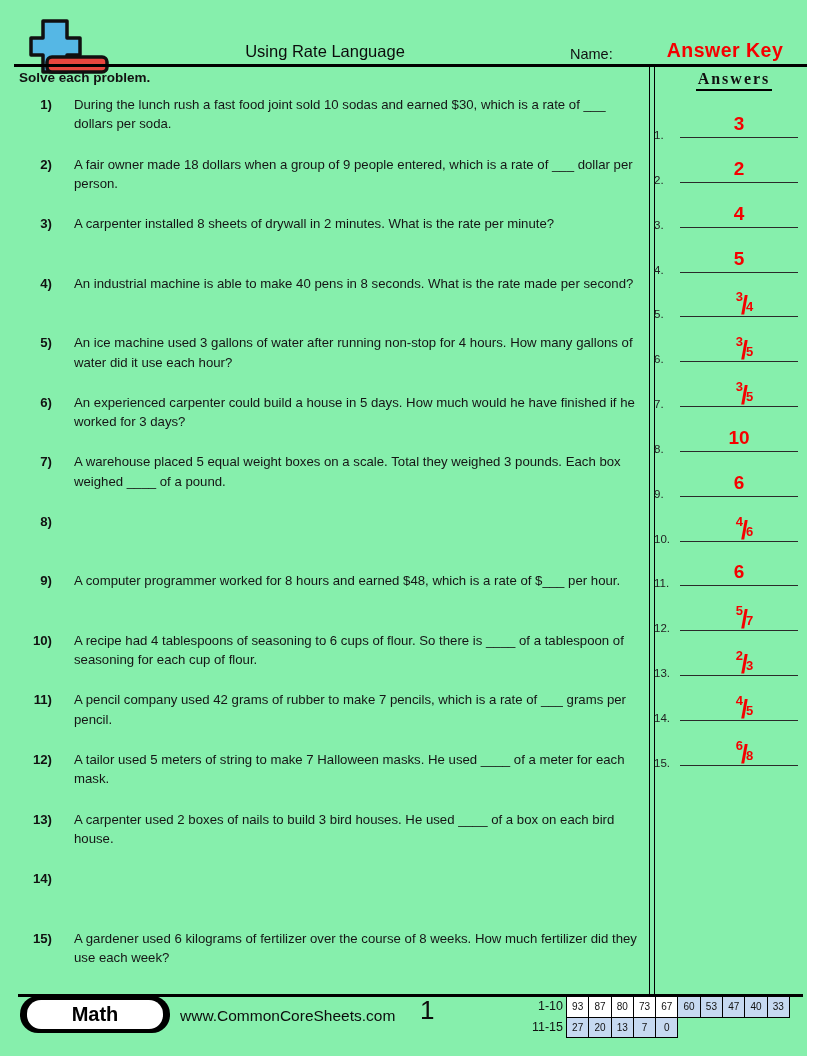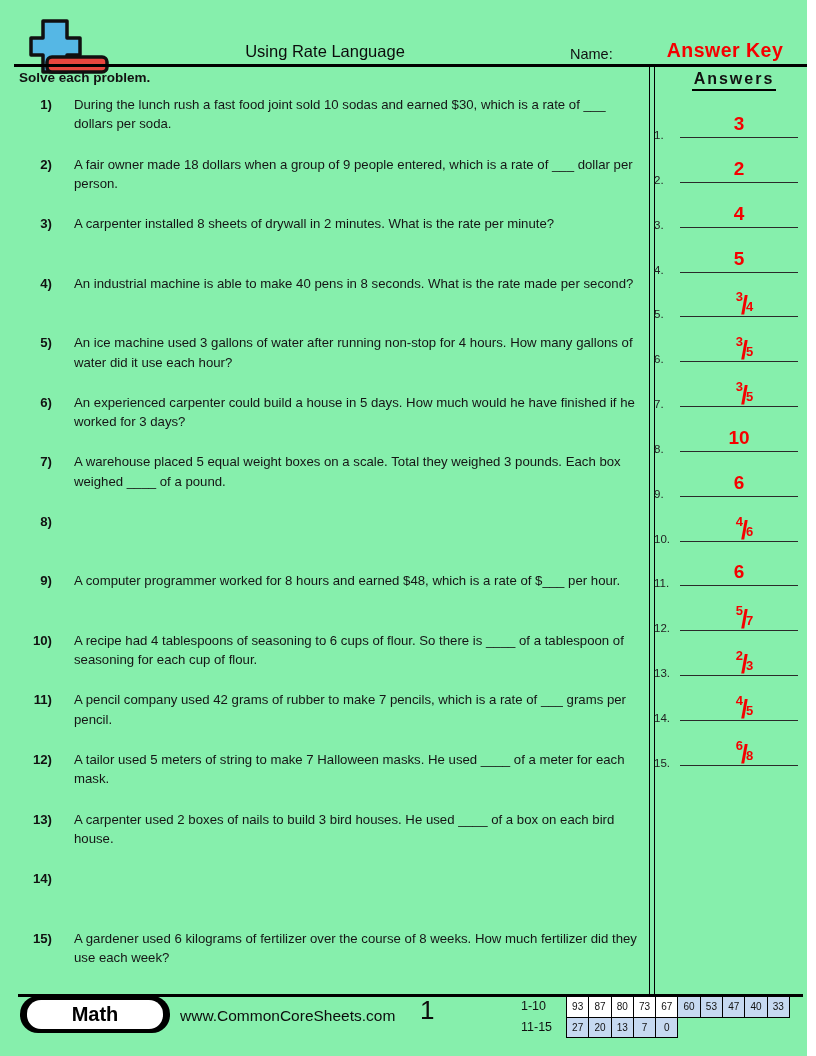--- a/index.html
+++ b/index.html
@@ -42,21 +42,21 @@
   }
   .problem-text{
     margin-left:22px;flex:1;font-size:13.2px;line-height:19.4px;color:#151515;
   }
 
   
   .answers-divider{
     position:absolute;left:649px;top:66px;height:929px;width:4px;
     border-left:1.5px solid #000;border-right:1.5px solid #000;
   }
-  .answers-heading{position:absolute;left:652px;top:70px;width:164px;text-align:center;}
+  .answers-heading{position:absolute;left:652px;top:70px;width:164px;text-align:center;font-family:Liberation Serif, serif;}
   .answers-heading span{
     display:inline-block;font-size:16px;font-weight:bold;letter-spacing:2px;
     border-bottom:2.5px solid #000;padding:0 2px 1px 2px;
   }
   .answers-list{position:absolute;left:652px;top:93.2px;width:164px;}
   .answer-row{position:relative;height:44.85px;}
   .answer-line{
     position:absolute;left:28px;right:18px;bottom:0;
     border-bottom:1.6px solid #2a2a2a;
   }
@@ -84,21 +84,21 @@
     background:#fff;border-radius:14px;
     display:flex;align-items:center;justify-content:center;
     font-size:20px;font-weight:bold;color:#000;
   }
   .site-url{position:absolute;left:180px;top:1007px;font-size:15.5px;color:#0c0c0c;}
   .page-number{position:absolute;left:420px;top:995px;font-size:26px;color:#0c0c0c;}
   .score-table{position:absolute;left:521px;top:996px;}
   .score-row{display:flex;}
   .score-row + .score-row{margin-top:-1px;}
   .score-label{
-    width:42px;flex:0 0 42px;text-align:left;padding-right:4px;
+    width:42px;flex:0 0 42px;text-align:right;padding-right:4px;
     font-size:12.5px;line-height:21.5px;
   }
   .score-cell{
     box-sizing:border-box;width:23.3px;height:21.5px;margin-left:-1px;
     border:1px solid #000;background:#fff;
     font-size:10px;line-height:19.5px;text-align:center;
   }
   .score-cell:first-of-type{margin-left:0;}
   .score-cell.hl{background:var(--cell-blue);}
   .logo-plus{fill:var(--logo-blue);stroke:#101010;stroke-width:3.5;stroke-linejoin:round;}

